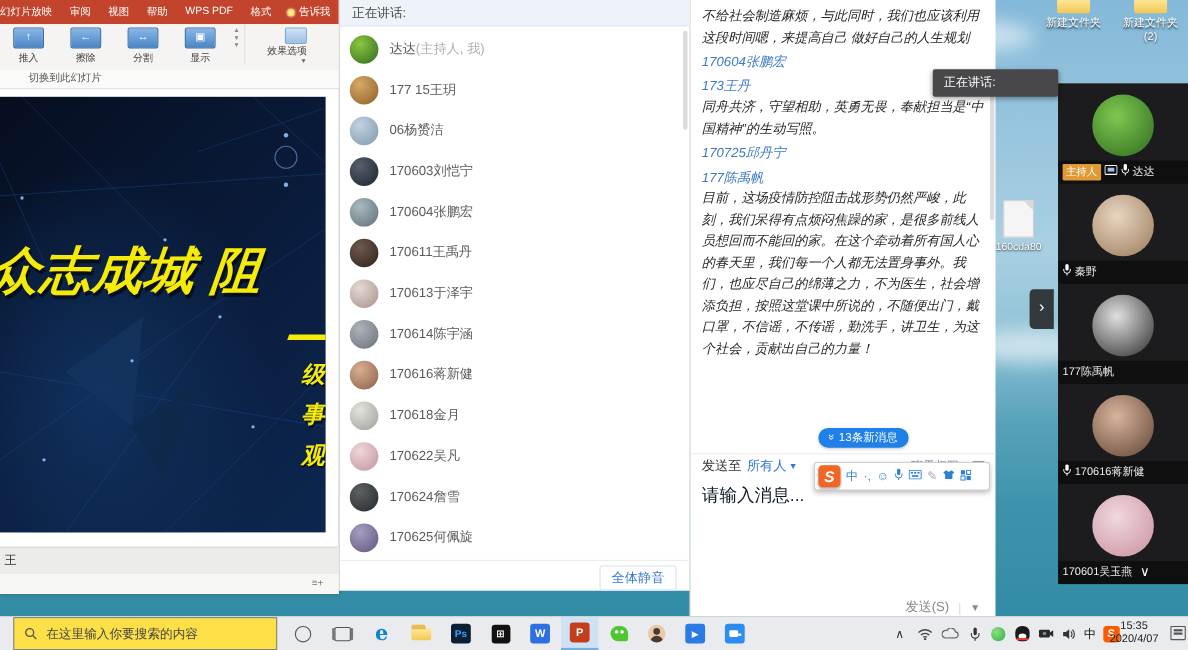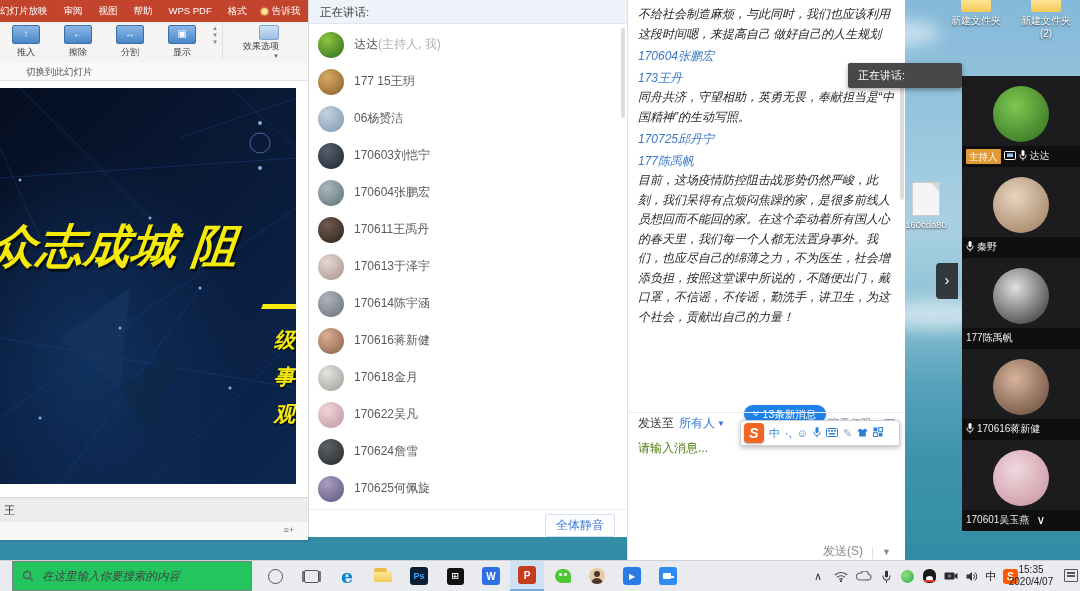--- a/index.html
+++ b/index.html
@@ -54,31 +54,31 @@
   #mute-all{position:absolute;right:12px;top:4px;font-size:12px;color:#3a7bd5;border:1px solid #d4e2f5;
     background:#fff;padding:2px 10px;border-radius:2px;}
   .vscroll{position:absolute;width:4px;border-radius:2px;background:#dcdcdc;}
 
   
   #chat{left:627px;top:0;width:278px;height:560px;background:#fff;border-left:1px solid #e0e0e0;box-sizing:border-box;}
   #chat-msgs{left:0;top:0;width:100%;height:412px;overflow:hidden;padding:5px 10px 0 10px;box-sizing:border-box;font-style:italic;}
   .msg-text{font-size:12px;color:#262626;line-height:19.5px;}
   .msg-sender{font-size:12px;color:#3b78c8;line-height:20px;margin-top:2px;}
   #new-badge{left:116px;top:389px;height:18px;background:#1e80e8;border-radius:9px;color:#fff;font-size:10.5px;
-    line-height:18px;padding:0 10px;display:flex;align-items:center;gap:4px;box-shadow:0 1px 3px rgba(0,0,0,.25);margin-top:16px;}
+    line-height:18px;padding:0 10px;display:flex;align-items:center;gap:4px;box-shadow:0 1px 3px rgba(0,0,0,.25);}
   .chev-dn{display:inline-block;transform:rotate(-90deg);font-size:10px;letter-spacing:-1px;}
   #sendto-row{left:0;top:412px;width:100%;height:22px;border-top:1px solid #ededed;display:flex;align-items:center;
     padding:0 10px;box-sizing:border-box;font-size:12px;}
   #sendto-label{color:#333;}
   #sendto-value{color:#3076d9;margin-left:5px;}
   .mini-caret{font-size:8px;color:#3076d9;margin-left:2px;}
   #perm{margin-left:auto;color:#6b7f9e;font-size:11px;display:flex;align-items:center;gap:2px;}
   #perm .pc{font-size:8px;color:#6b7f9e;}
   #perm .pic{width:9px;height:8px;border:1px solid #8fa3c0;border-radius:1px;}
-  #chat-input-ph{left:10px;top:440px;font-size:12px;color:#4d7c0f;}
+  #chat-input-ph{left:10px;top:440px;font-size:16px;color:#0f172a;}
   #ime{left:112px;top:420px;width:160px;height:26px;background:#fff;border:1px solid #cfcfcf;border-radius:3px;
     box-shadow:0 2px 5px rgba(0,0,0,.25);display:flex;align-items:center;gap:5px;padding:0 6px 0 3px;box-sizing:border-box;}
   #sogou-logo{width:20px;height:20px;background:#f26522;border-radius:4px;color:#fff;font-weight:bold;font-style:italic;
     font-size:14px;line-height:20px;text-align:center;flex:none;box-shadow:0 1px 2px rgba(0,0,0,.3);}
   .ime-ic{color:#2f7fd6;font-size:11px;line-height:11px;}
   #send-btn{right:14px;top:543px;display:flex;align-items:center;gap:8px;font-size:12px;color:#8a8a8a;justify-content:flex-end;}
   #send-btn .sep{color:#ddd;}
 
   
   #speak-tip{left:848px;top:63px;width:114px;height:25px;background:#48484a;color:#fff;font-size:11px;
@@ -96,22 +96,22 @@
   .vavatar{position:absolute;left:31px;top:10px;width:56px;height:56px;border-radius:50%;}
   .vlabel{position:absolute;left:0;bottom:0;width:100%;height:20px;background:rgba(8,8,8,.62);display:flex;
     align-items:center;gap:3px;padding:0 4px;box-sizing:border-box;color:#eee;font-size:10px;white-space:nowrap;}
   .host-badge{background:#e09a35;color:#fff;font-size:9.5px;padding:0 3px;height:15px;line-height:15px;border-radius:1px;flex:none;}
   .vchev{margin-left:4px;color:#fff;font-size:12px;}
   #collapse-tab{left:936px;top:263px;width:22px;height:36px;background:rgba(32,32,32,.85);border-radius:4px 0 0 4px;
     color:#fff;font-size:15px;text-align:center;line-height:34px;z-index:5;}
 
   
   #taskbar{left:0;top:560px;width:1080px;height:31px;background:#e9ebee;border-top:1px solid #cfd3d8;z-index:40;}
-  #search-box{position:absolute;left:12px;top:0;width:240px;height:30px;background:#22c55e;border:1px solid #808387;
-    box-sizing:border-box;display:flex;align-items:center;font-style:italic;}
+  #search-box{position:absolute;left:12px;top:0;width:240px;height:30px;background:#fde047;border:1px solid #808387;
+    box-sizing:border-box;display:flex;align-items:center;}
   #search-box .mag{margin:0 8px 0 9px;}
   #search-ph{font-size:11.5px;color:#444;}
   .tb-ic{position:absolute;top:0;width:34px;height:30px;display:flex;align-items:center;justify-content:center;}
   .sq{border-radius:3px;display:flex;align-items:center;justify-content:center;font-weight:bold;}
   #tb-ppt{background:#cfe2f3;border-bottom:2px solid #76aee0;box-sizing:border-box;}
   .tray-txt{font-size:10px;color:#333;}
   #clock{position:absolute;right:20px;top:3px;width:58px;text-align:center;font-size:10px;color:#222;line-height:12px;}
   #notif{position:absolute;right:2px;top:8px;width:14px;height:13px;border:1px solid #555;border-radius:1px;box-sizing:border-box;}
   #notif:before{content:"";position:absolute;left:2px;top:2px;width:8px;height:1.5px;background:#555;box-shadow:0 3px 0 #555;}
 </style>

